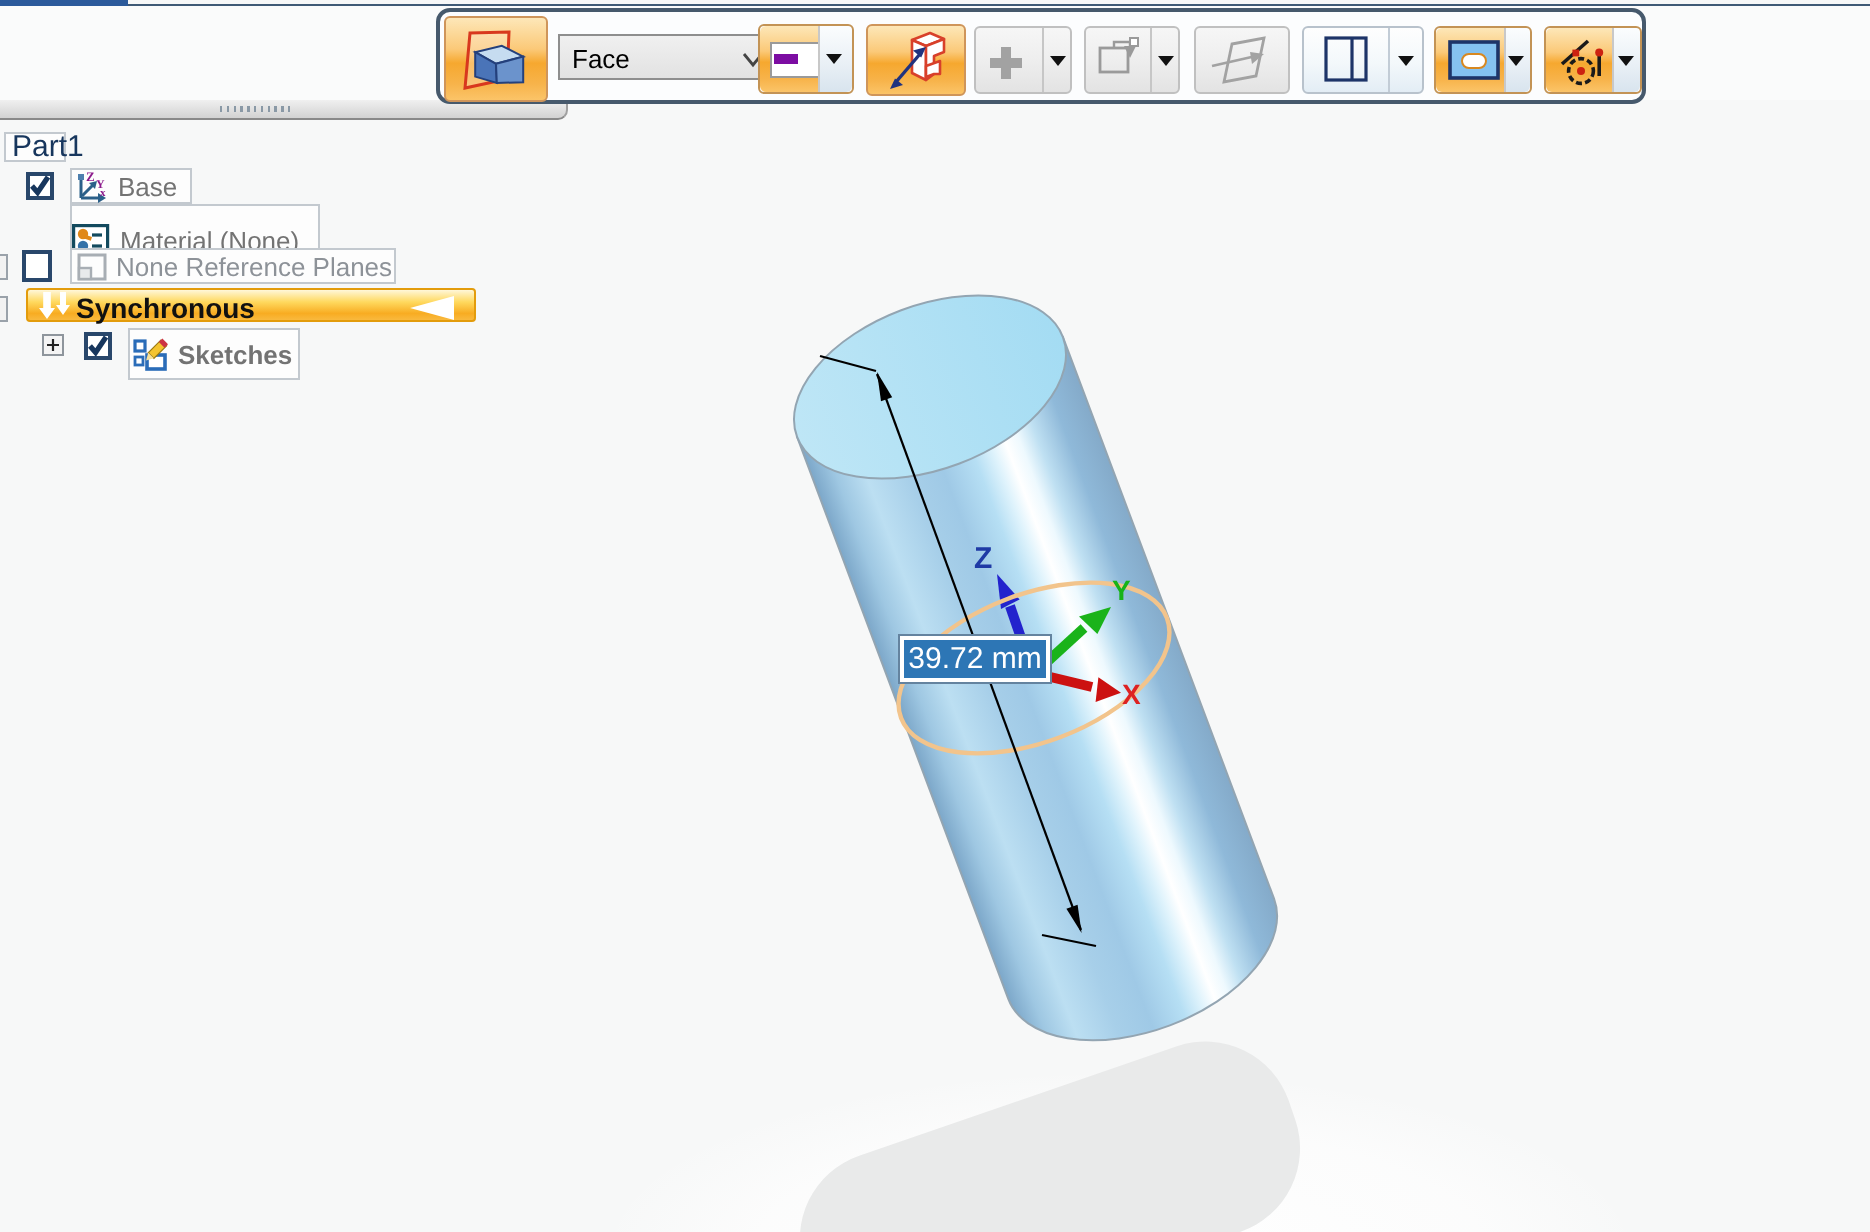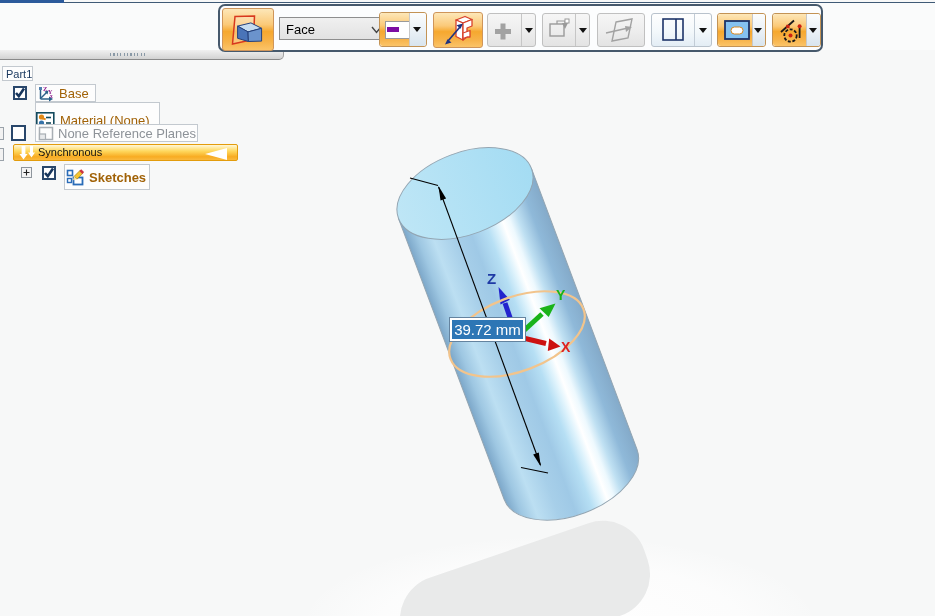--- a/index.html
+++ b/index.html
@@ -25,21 +25,21 @@
   .orangebg{background:linear-gradient(180deg,#fde7b8 0%,#fbc978 38%,#f6a82f 55%,#f7b34a 80%,#fbc468 100%);}
   .btn{border:1px solid #cf955a;border-radius:3px;}
   .dis{background:linear-gradient(180deg,#f6f6f6 0%,#eeeeee 50%,#e3e3e3 100%);border:1px solid #c0c0c0;border-radius:3px;}
   .bluebg{background:linear-gradient(180deg,#fefefe 0%,#f3f8fb 55%,#e3edf5 100%);border:1px solid #b8c2cc;border-radius:3px;}
   .droppart{position:absolute;right:0;top:0;bottom:0;
      background:linear-gradient(180deg,#fbfdfe 0%,#e8eff5 60%,#d8e4ee 100%);
      border-left:1px solid #c8c8c8;border-radius:0 3px 3px 0;}
   .dar{position:absolute;width:0;height:0;border:4px solid transparent;border-top:5px solid #111;}
   
   .nbox{background:#fdfdfd;border:1px solid #c3c9cf;box-sizing:border-box;
-        color:#a16207;font-size:13px;display:flex;align-items:center;}
+        color:#737373;font-size:13px;display:flex;align-items:center;}
   .cb{box-sizing:border-box;background:#fff;border:2px solid #29476b;
       display:flex;align-items:center;justify-content:center;overflow:visible;}
   #sync{left:13px;top:144px;width:225px;height:17px;box-sizing:border-box;
      background:linear-gradient(180deg,#fff7d9 0%,#ffd95e 40%,#f8ac22 78%,#f9b93e 100%);
      border:1px solid #e39c0c;border-radius:2px;z-index:5;}
   
   #tip{left:449px;top:317px;width:77px;height:25px;background:#fff;
      border:1px solid #64839f;box-sizing:border-box;padding:2px;z-index:7;}
   #tipin{width:100%;height:100%;background:#2d76b5;color:#fff;font-size:15px;
      display:flex;align-items:center;justify-content:center;}
@@ -207,21 +207,21 @@
         <line x1="26.6" y1="24" x2="26.6" y2="14" stroke="#1a1a1a" stroke-width="1.8"></line>
         <circle cx="26.6" cy="12.3" r="2" fill="#cc2211"></circle>
       </svg>
     </div>
     <div class="droppart" style="width:13px;">
         <div class="dar" style="left:2px;top:14px;"></div>
       </div>
   </div>
 </div>
 
-<div class="abs ui nbox" style="left:2px;top:66px;width:31px;height:15px;font-size:11px;color:#17365d;padding-left:3px;">Part1</div>
+<div class="abs ui nbox" style="left:2px;top:66px;width:31px;height:15px;font-size:15px;color:#17365d;padding-left:3px;">Part1</div>
 
 <div class="abs ui cb" style="left:13px;top:86px;width:14px;height:14px;">
   <svg width="12" height="12" viewBox="0 0 12 12" style="overflow:visible;">
       <path d="M2 6 L4.8 9.2 L10 1.5" stroke="#17365d" stroke-width="2.6" fill="none"></path>
     </svg>
 </div>
 <div class="abs ui nbox" style="left:35px;top:84px;width:61px;height:18px;">
   <svg style="margin-left:1px;" width="18" height="17" viewBox="0 0 18 17">
     <rect x="2" y="2" width="3" height="3" fill="#4d7fae"></rect>
     <line x1="3.5" y1="5" x2="3.5" y2="14" stroke="#2b6089" stroke-width="1.5"></line>
@@ -258,21 +258,21 @@
   </svg>
   <span style="margin-left:4px;">None Reference Planes</span>
 </div>
 
 <div class="abs ui" style="left:0px;top:148px;width:3px;height:11px;background:#f2f2f2;border:1px solid #9aa2aa;border-left:none;"></div>
 <div id="sync" class="abs ui">
   <svg style="position:absolute;left:5px;top:1px;" width="17" height="15" viewBox="0 0 17 15">
     <path d="M2.6 0 V8 H0.5 L4.5 13.5 L8.5 8 H6.4 V0 Z" fill="#fff"></path>
     <path d="M11 0 V6.5 H9 L12.5 11.5 L16 6.5 H14 V0 Z" fill="#fff"></path>
   </svg>
-  <span style="position:absolute;left:24px;top:1px;font-size:11px;font-weight:normal;color:#111;">Synchronous</span>
+  <span style="position:absolute;left:24px;top:1px;font-size:14px;font-weight:bold;color:#111;">Synchronous</span>
   <div style="position:absolute;right:10px;top:2.5px;width:0;height:0;border:6px solid transparent;border-right:22px solid #fff;border-left:none;"></div>
 </div>
 
 <div class="abs ui" style="left:21px;top:167px;width:11px;height:11px;background:#f4f4f4;border:1px solid #8e959c;box-sizing:border-box;display:flex;align-items:center;justify-content:center;">
   <svg width="7" height="7" viewBox="0 0 7 7">
       <path d="M0.5 3.5 H6.5 M3.5 0.5 V6.5" stroke="#222" stroke-width="1.1"></path>
     </svg>
 </div>
 <div class="abs ui cb" style="left:42px;top:166px;width:14px;height:14px;">
   <svg width="12" height="12" viewBox="0 0 12 12" style="overflow:visible;">

